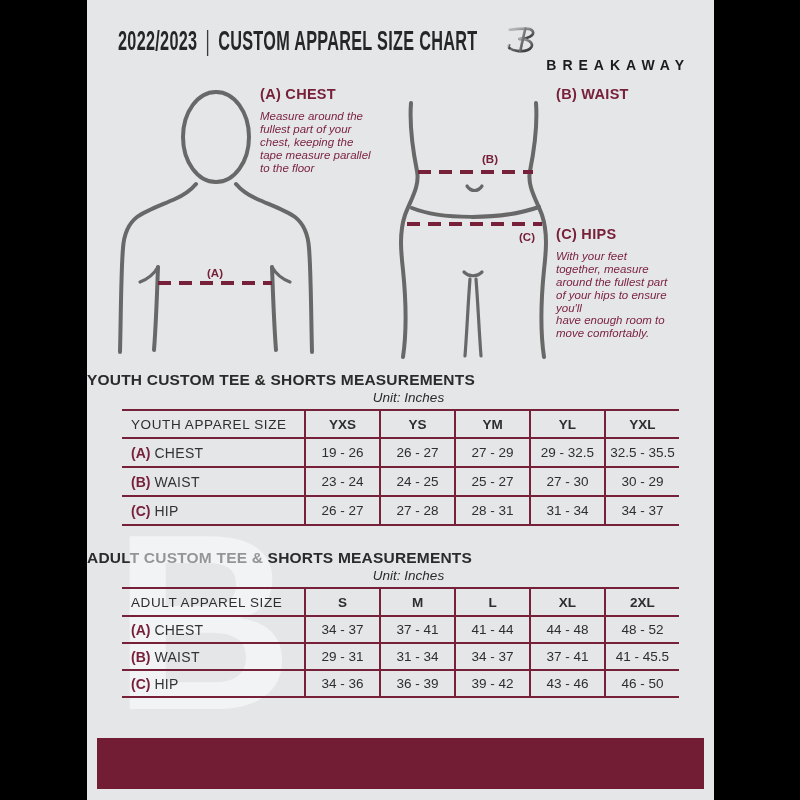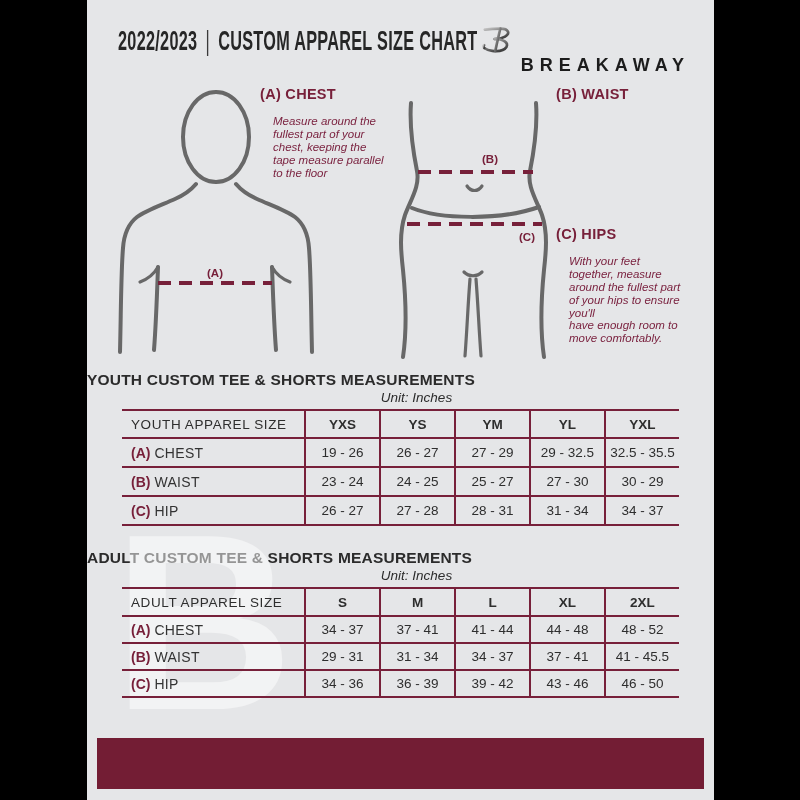--- a/index.html
+++ b/index.html
@@ -9,41 +9,41 @@
   .letterbox.left{left:0;width:87px;}
   .letterbox.right{left:714px;width:86px;}
   .page{position:absolute;left:87px;top:0;width:627px;height:800px;background:#e5e6e8;overflow:hidden;}
 
   
   .headline{position:absolute;left:31px;top:25px;white-space:nowrap;
     font-weight:bold;font-size:28px;color:#262626;transform:scaleX(0.58);transform-origin:left top;
     letter-spacing:0.5px;}
   .headline .pipe{margin:0 14px;font-weight:normal;color:#3a3a3a;}
   .brand{position:absolute;right:24px;top:25px;display:flex;align-items:center;gap:8px;height:32px;}
-  .brand-name{font-weight:bold;font-size:18px;letter-spacing:6px;color:#1c1c1c;white-space:nowrap;margin-top:48px;}
+  .brand-name{font-weight:bold;font-size:14px;letter-spacing:6px;color:#1c1c1c;white-space:nowrap;margin-top:48px;}
 
   
   .figures{position:absolute;left:0;top:0;width:627px;height:380px;}
   .body-line{stroke:#686868;stroke-width:4;fill:none;stroke-linecap:round;}
   .body-fine{stroke:#686868;stroke-width:3.2;fill:none;stroke-linecap:round;}
   .dash-line{stroke:#77203a;stroke-width:4.2;fill:none;stroke-dasharray:13 8;}
   .marker-text{font-family:"Liberation Sans",sans-serif;font-size:11.5px;font-weight:bold;fill:#77203a;}
 
   
   .guide{position:absolute;color:#7b2340;}
   .guide h3{margin:0 0 8px 0;font-size:14.5px;font-weight:bold;letter-spacing:0.3px;color:#77203a;}
-  .guide p{margin:13px;font-size:11.5px;line-height:1.12;font-style:italic;white-space:pre-line;color:#7b2340;}
+  .guide p{margin:0;font-size:11.5px;line-height:1.12;font-style:italic;white-space:pre-line;color:#7b2340;}
   .guide.chest{left:173px;top:86px;width:162px;}
   .guide.waist{left:469px;top:86px;width:140px;}
   .guide.hips{left:469px;top:226px;width:145px;}
 
   
   .sec-title{position:absolute;left:0;width:627px;text-align:left;font-weight:bold;
     font-size:15.5px;color:#2b2b2b;letter-spacing:0.2px;}
-  .sec-unit{position:absolute;left:16px;width:627px;text-align:center;font-style:italic;
+  .sec-unit{position:absolute;left:8px;width:627px;text-align:center;font-style:italic;
     font-size:13.5px;color:#2b2b2b;}
   .youth-title{top:371px;} .youth-unit{top:390px;}
   .adult-title{top:549px;} .adult-unit{top:568px;}
 
   
   .table-wrap{position:absolute;left:35px;z-index:2;}
   .youth-wrap{top:409px;} .adult-wrap{top:587px;}
   table.size-table{border-collapse:collapse;width:557px;table-layout:fixed;
     border-top:2.5px solid #77203a;border-bottom:2.5px solid #77203a;}
   table.size-table td{border-left:2px solid #77203a;text-align:center;vertical-align:middle;

